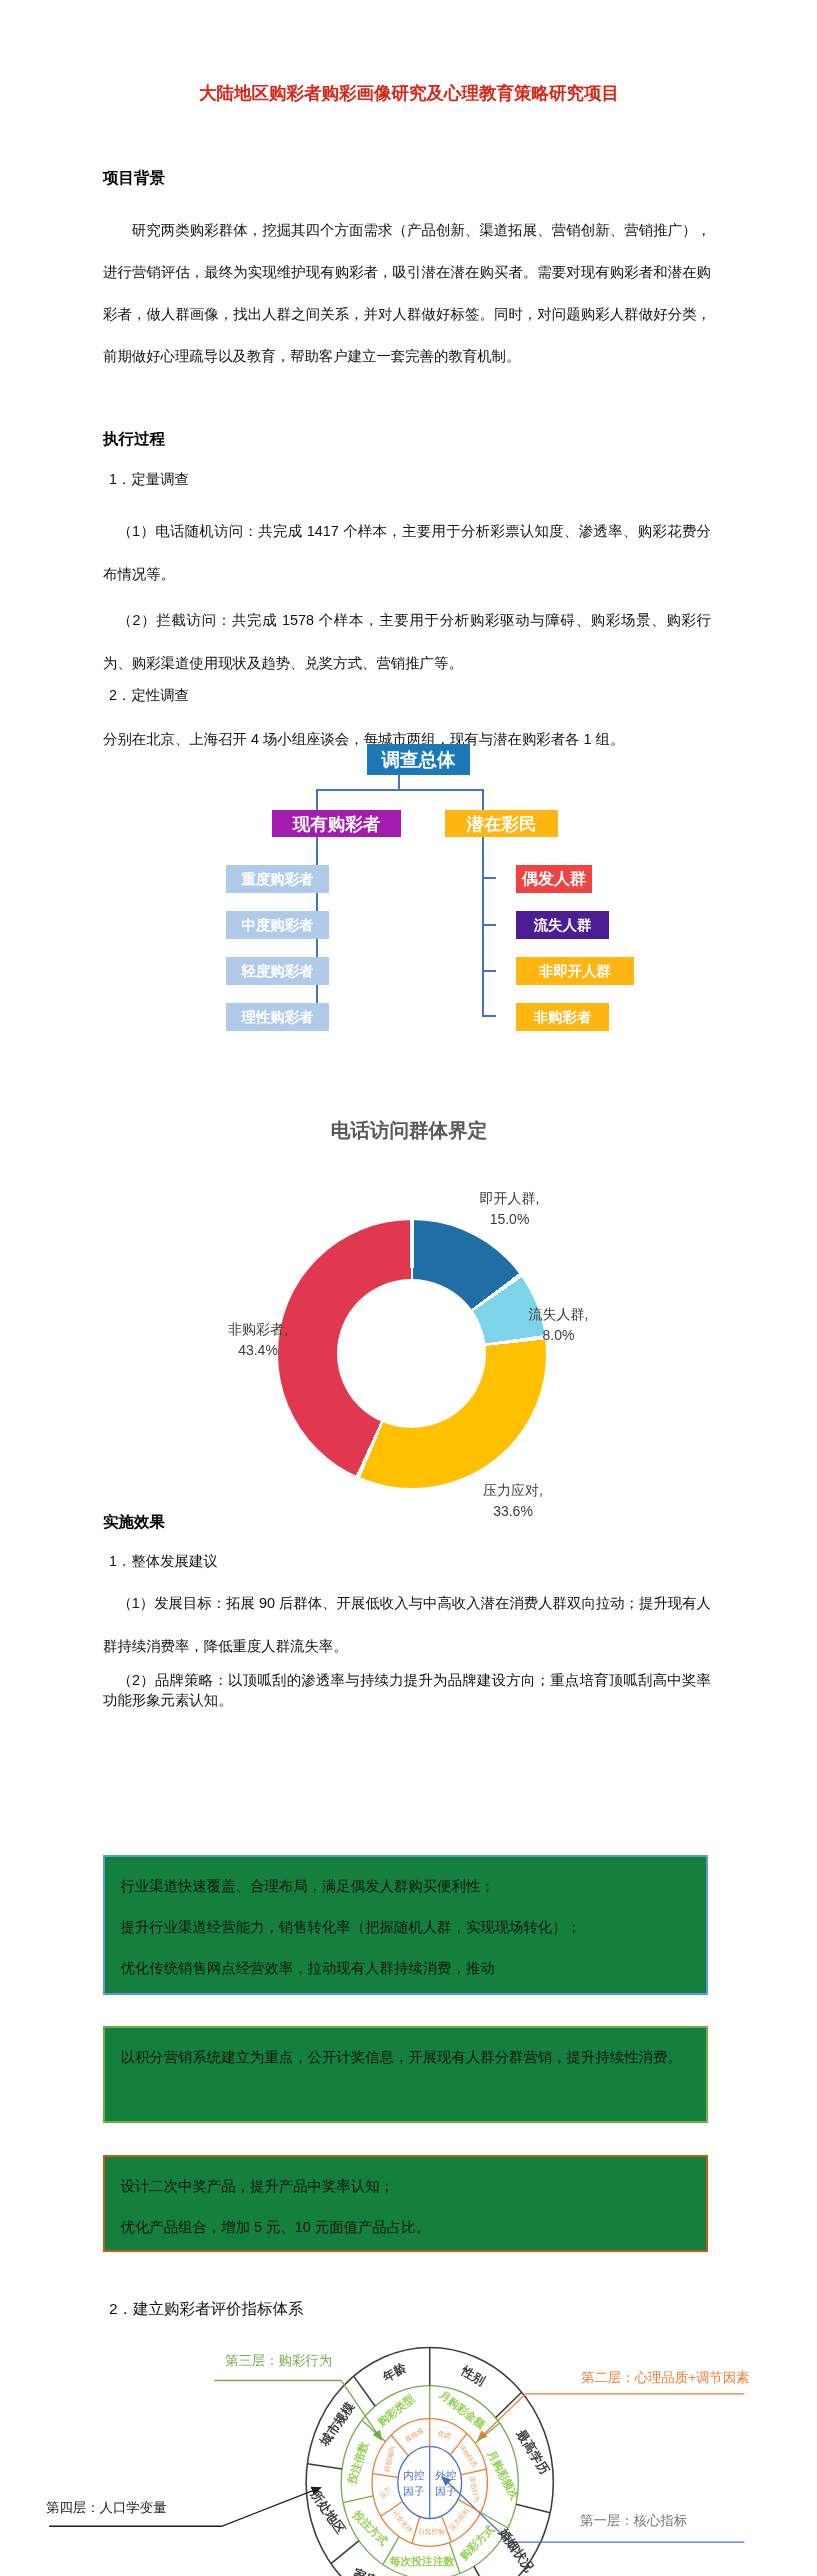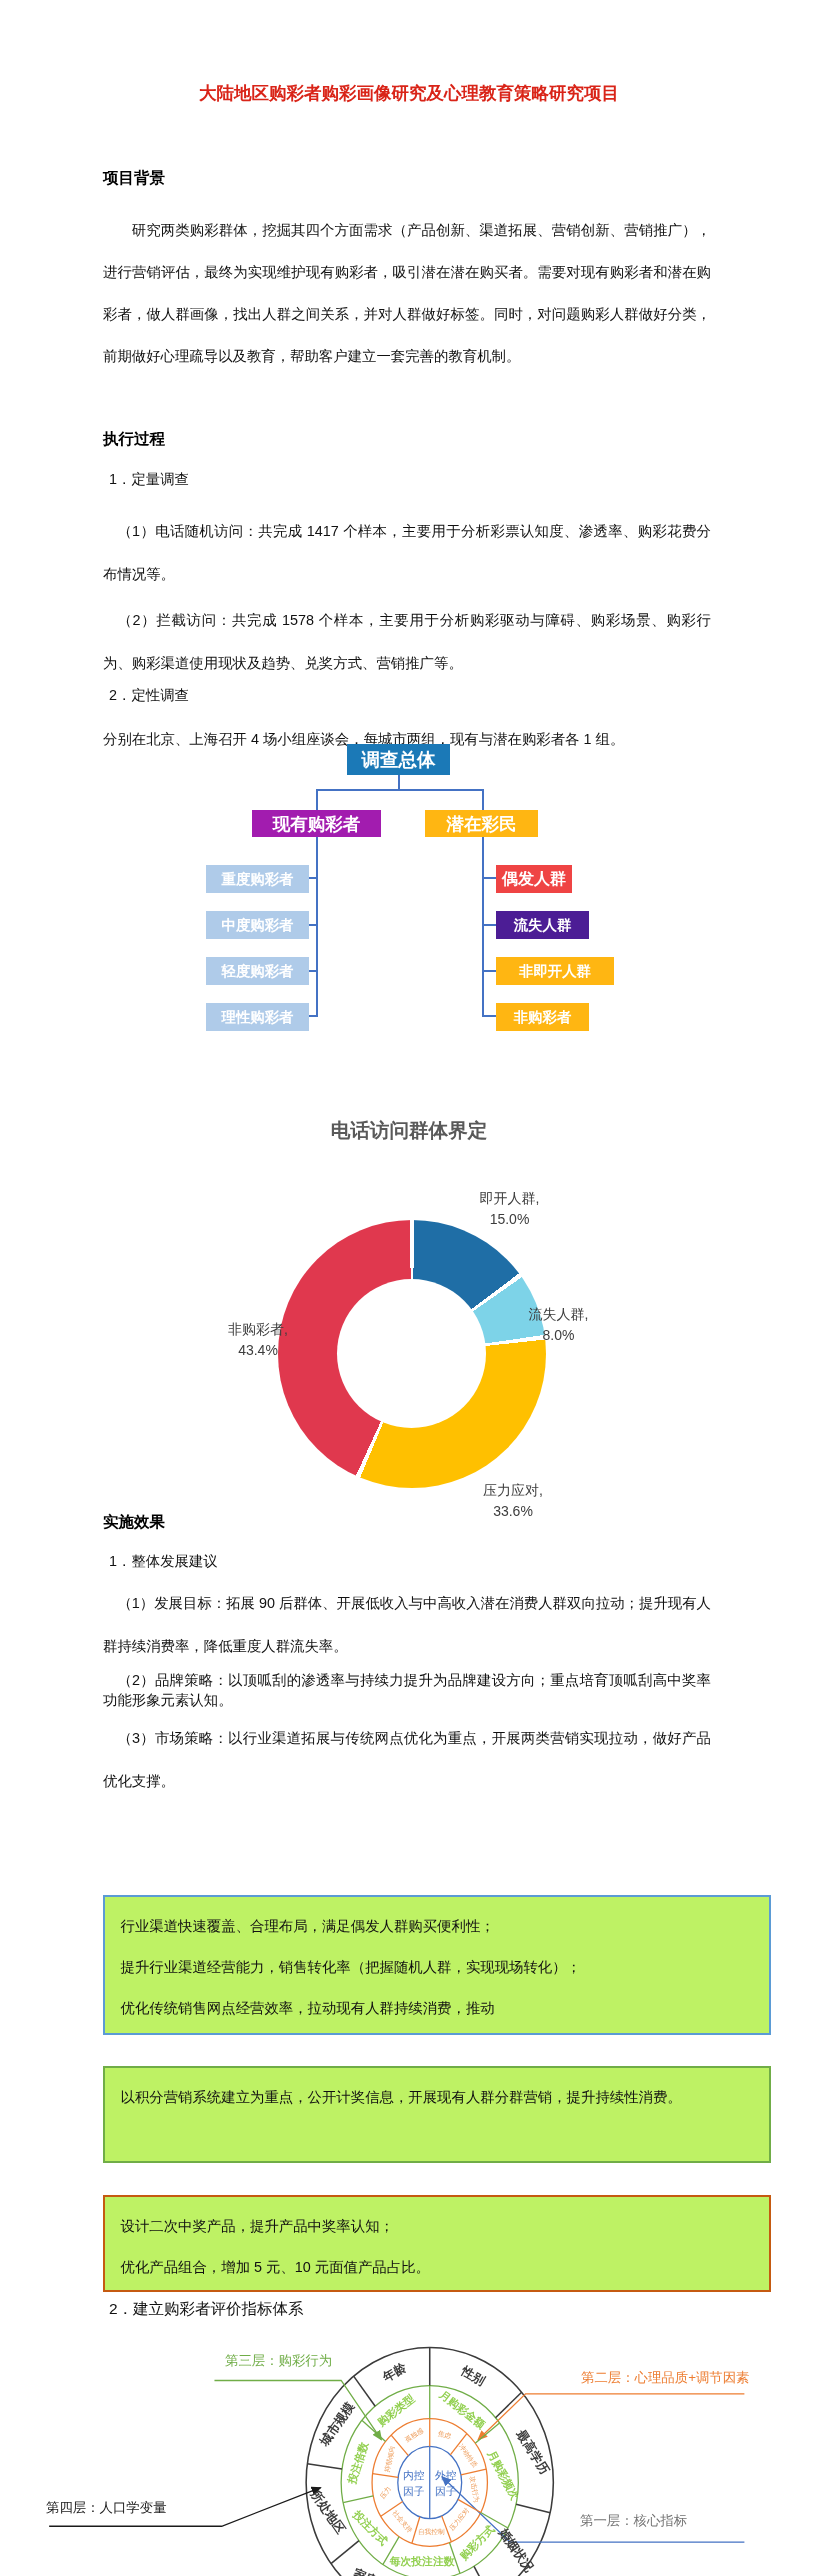--- a/index.html
+++ b/index.html
@@ -9,24 +9,24 @@
   .doc-title{width:818px;text-align:center;font-size:17.5px;font-weight:bold;color:#d92418;}
   .h2{font-size:15.5px;font-weight:bold;color:#000;}
   .body-p{width:608px;font-size:14.4px;line-height:42px;text-align:justify;color:#111;}
   .indent{text-indent:2em;}
   .num-item{font-size:14.4px;color:#111;}
   .sub-p{width:608px;font-size:14.4px;line-height:43px;text-align:justify;color:#111;}
   .sub-p.tight{line-height:19.6px;}
   .one-line{font-size:14.4px;color:#111;white-space:nowrap;}
   
   .node{position:absolute;display:flex;align-items:center;justify-content:center;
-        color:#fff;font-weight:bold;text-align:center;}
+        color:#fff;font-weight:bold;text-align:center;margin-left:20px;}
   .cline{position:absolute;background:#4472C4;}
   
-  .cbox{position:absolute;left:103px;width:668px;box-sizing:border-box;background:#bef264;padding:18.5px 15.5px 0 15.5px;margin-top:40px;}
+  .cbox{position:absolute;left:103px;width:605px;box-sizing:border-box;background:#15803d;padding:18.5px 15.5px 0 15.5px;}
   .cbox p{margin:0 0 20.6px 0;font-size:14.4px;line-height:20.6px;color:#111;}
   
   .donut{position:absolute;border-radius:50%;}
   .donut-hole{position:absolute;background:#fff;border-radius:50%;}
   .dlabel{position:absolute;text-align:center;font-size:14px;line-height:20.6px;color:#3d3d3d;}
   .donut-title{position:absolute;width:818px;text-align:center;font-size:19.6px;font-weight:bold;color:#595959;}
   
   .layer-label{position:absolute;font-size:13.4px;white-space:nowrap;}
 </style>
 </head>
@@ -93,21 +93,20 @@
   </div>
   <div class="dlabel" style="left:204px;top:1319px;width:108px;">
     <div>非购彩者,</div>
     <div>43.4%</div>
   </div>
 
   <div class="abs h2" style="top:1512px;left:103px;">实施效果</div>
   <div class="abs num-item" style="top:1552px;left:109px;">1．整体发展建议</div>
   <div class="abs sub-p" style="top:1582px;left:103px;text-indent:1em;">（1）发展目标：拓展 90 后群体、开展低收入与中高收入潜在消费人群双向拉动；提升现有人群持续消费率，降低重度人群流失率。</div>
   <div class="abs sub-p tight" style="top:1671px;left:103px;text-indent:1em;">（2）品牌策略：以顶呱刮的渗透率与持续力提升为品牌建设方向；重点培育顶呱刮高中奖率功能形象元素认知。</div>
-  <div class="abs sub-p" style="top:1717px;left:103px;text-indent:1em;">（3）市场策略：以行业渠道拓展与传统网点优化为重点，开展两类营销实现拉动，做好产品优化支撑。</div>
 
   <div class="cbox" style="top:1855px;height:140px;border:2.1px solid #5B9BD5;">
     <p>行业渠道快速覆盖、合理布局，满足偶发人群购买便利性；</p>
     <p>提升行业渠道经营能力，销售转化率（把握随机人群，实现现场转化）；</p>
     <p>优化传统销售网点经营效率，拉动现有人群持续消费，推动</p>
   </div>
   <div class="cbox" style="top:2026px;height:97px;border:2.1px solid #70AD47;">
     <p>以积分营销系统建立为重点，公开计奖信息，开展现有人群分群营销，提升持续性消费。</p>
   </div>
   <div class="cbox" style="top:2155px;height:97px;border:2.1px solid #C55A11;">

